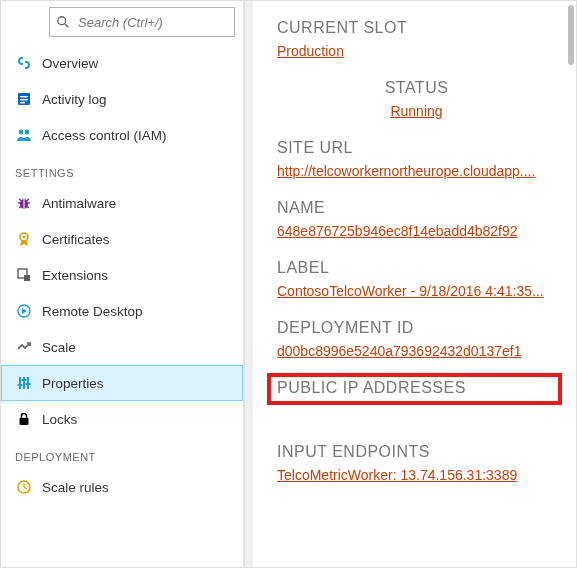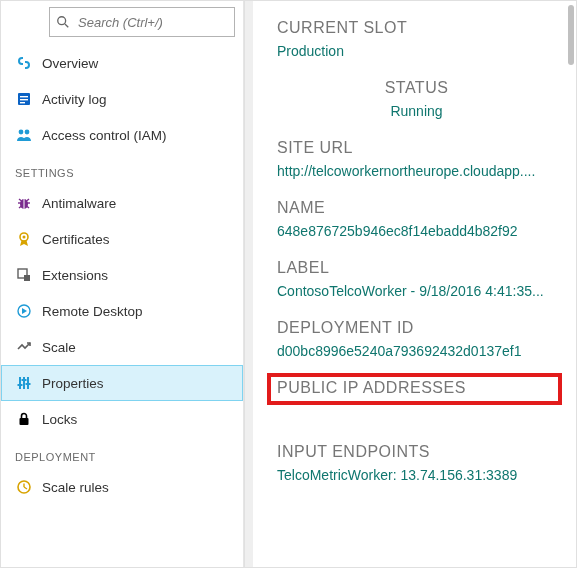--- a/index.html
+++ b/index.html
@@ -118,24 +118,25 @@
   }
   .field-label {
     font-size: 16px;
     letter-spacing: 0.5px;
     color: #767676;
     margin-bottom: 6px;
     text-transform: uppercase;
   }
   .field-value {
     font-size: 14px;
-    color: #0f766e;
+    color: #c2410c;
     white-space: nowrap;
     overflow: hidden;
     text-overflow: ellipsis;
+    text-decoration: underline;
   }
   .highlight-box {
     position: absolute;
     border: 4px solid #e21b1b;
     box-sizing: border-box;
     pointer-events: none;
   }
   .icon svg { width: 100%; height: 100%; display: block; }
 </style>
 </head>

